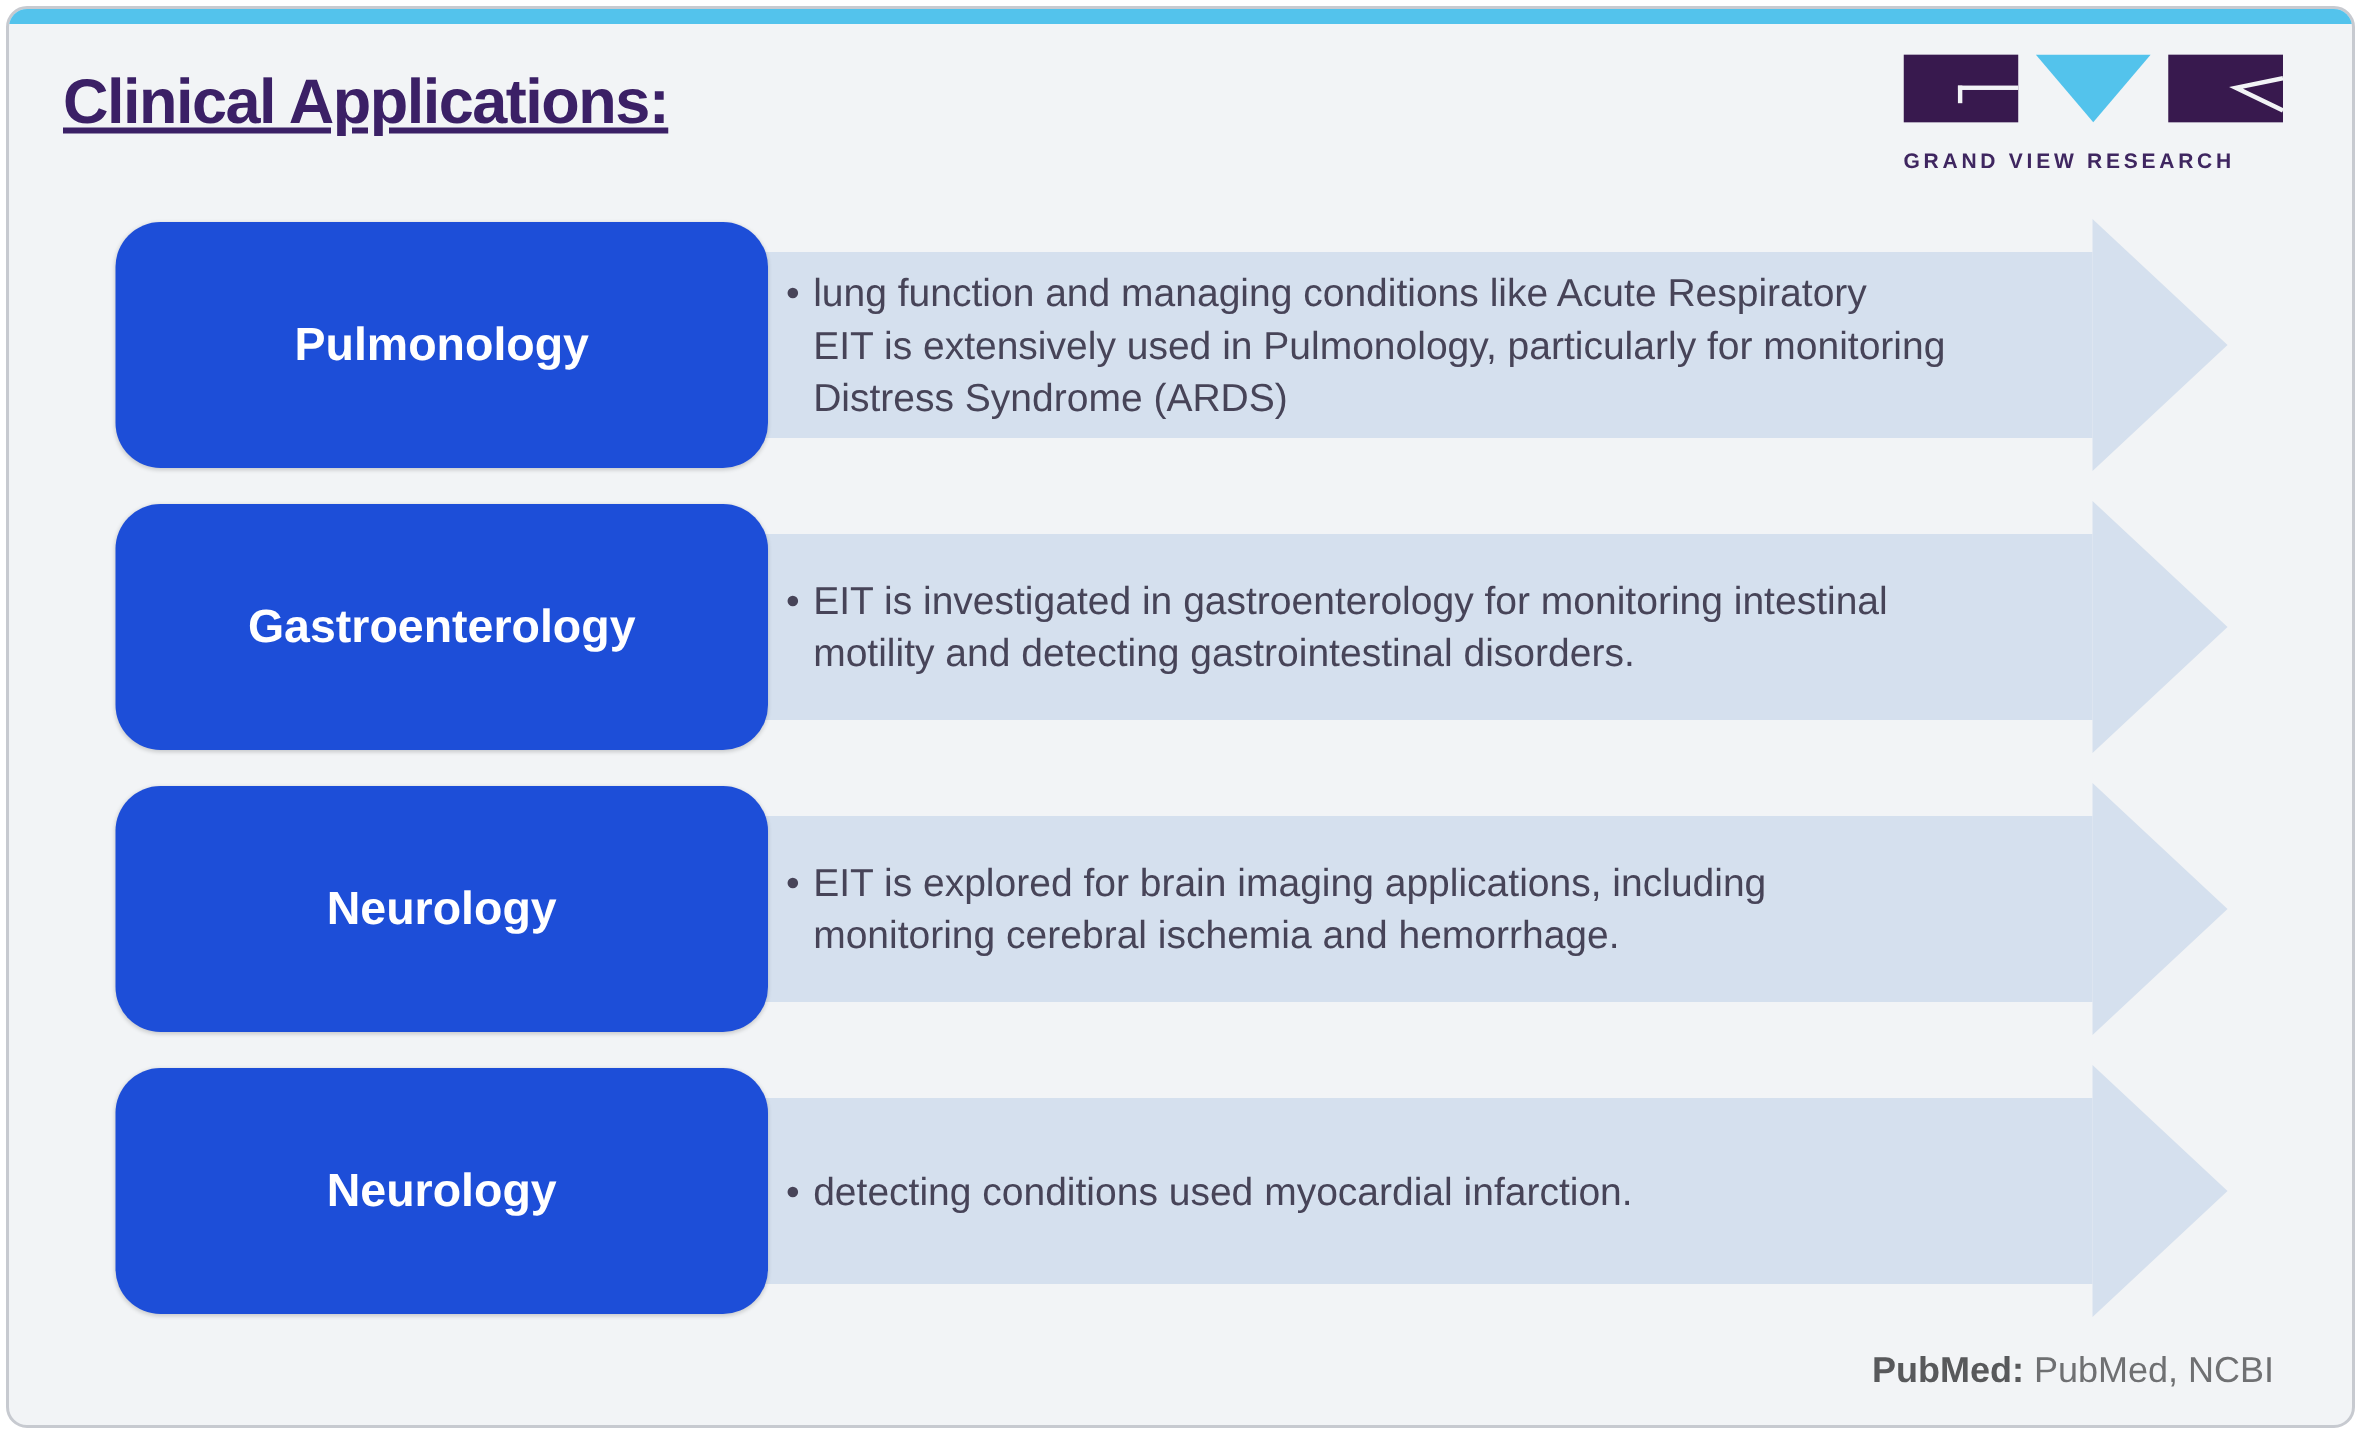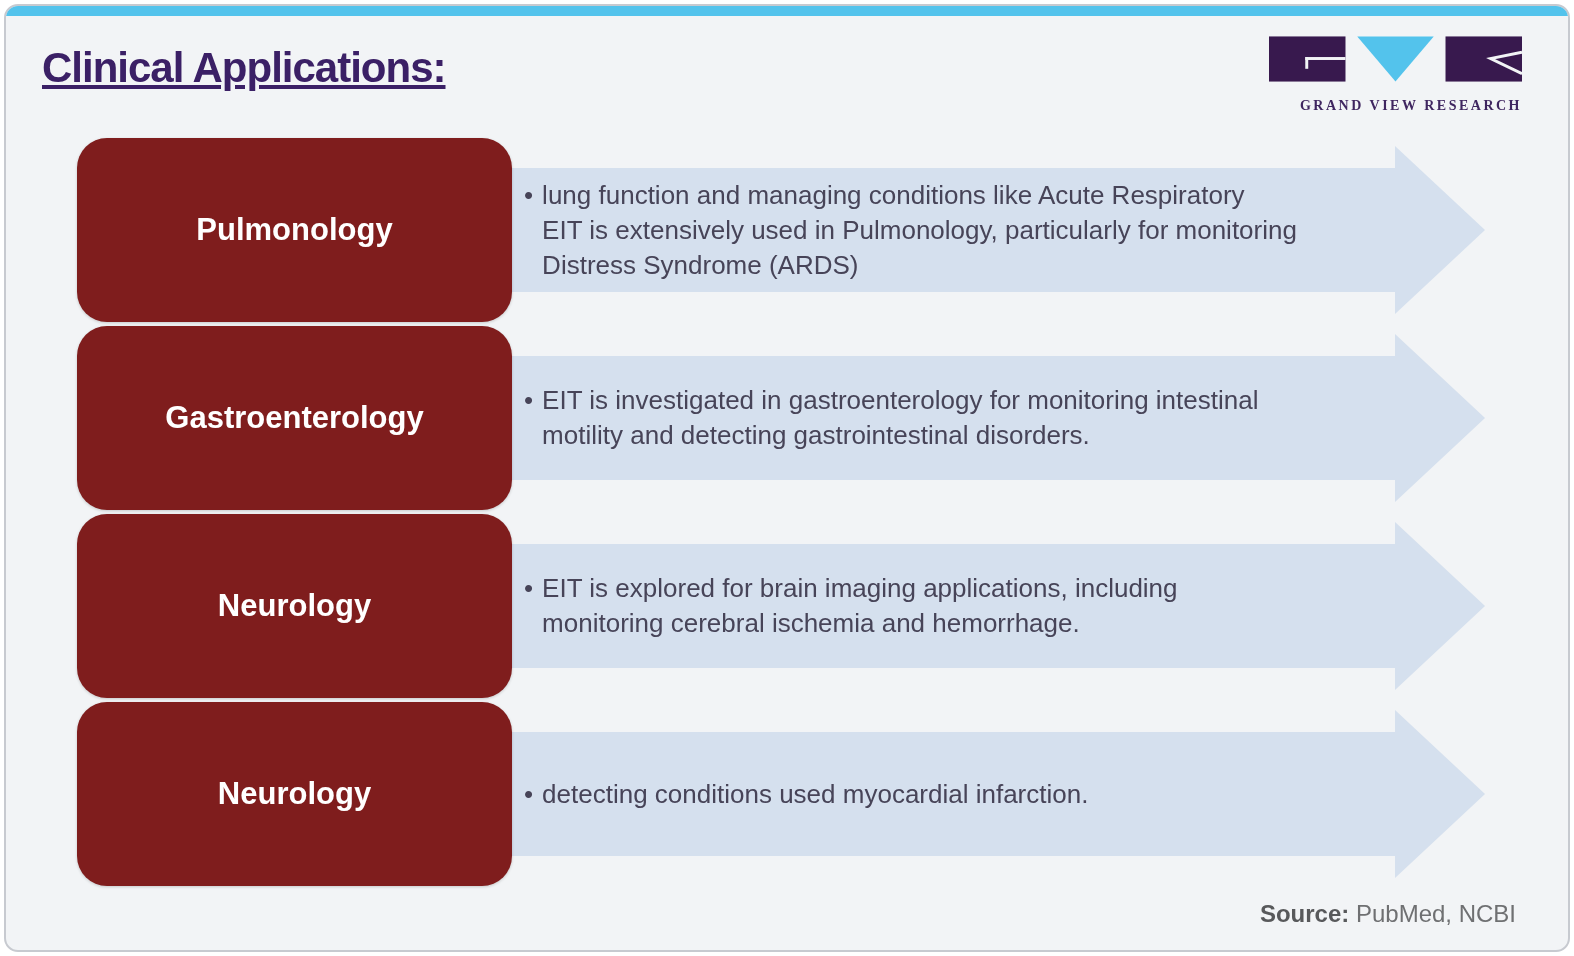--- a/index.html
+++ b/index.html
@@ -29,22 +29,21 @@
     font-size:42px;
     font-weight:800;
     letter-spacing:-1px;
     color:#3b2066;
     text-decoration:underline;
   }
   .logo {
     position:absolute;
     top:30px; right:46px;
     width:253px;
-    text-align:right;
-    font-family:Liberation Serif, serif;
+    text-align:left;
   }
   .logo-brand {
     margin-top:12px;
     font-size:14px;
     font-weight:bold;
     letter-spacing:2.5px;
     color:#3f2660;
     white-space:nowrap;
   }
   .rows {
@@ -55,23 +54,23 @@
     flex-direction:column;
     gap:24px;
   }
   .row {
     display:flex;
     align-items:center;
     height:164px;
   }
   .pill {
     width:435px;
-    height:184px;
+    height:164px;
     flex:0 0 435px;
-    background:#7f1d1d;
+    background:#1d4ed8;
     border-radius:30px;
     display:flex;
     align-items:center;
     justify-content:center;
     position:relative;
     z-index:2;
     box-shadow:0 1px 3px rgba(0,0,0,0.18);
   }
   .pill-label {
     color:#ffffff;
@@ -199,15 +198,15 @@
           <span class="lines">
             <div>detecting conditions used myocardial infarction.</div>
           </span>
         </div>
       </div>
     </div>
 
   </div>
 
   <div class="source-line">
-    <span class="source-label">Source:</span><span> PubMed, NCBI</span>
+    <span class="source-label">PubMed:</span><span> PubMed, NCBI</span>
   </div>
 </div>
 
 </body></html>

